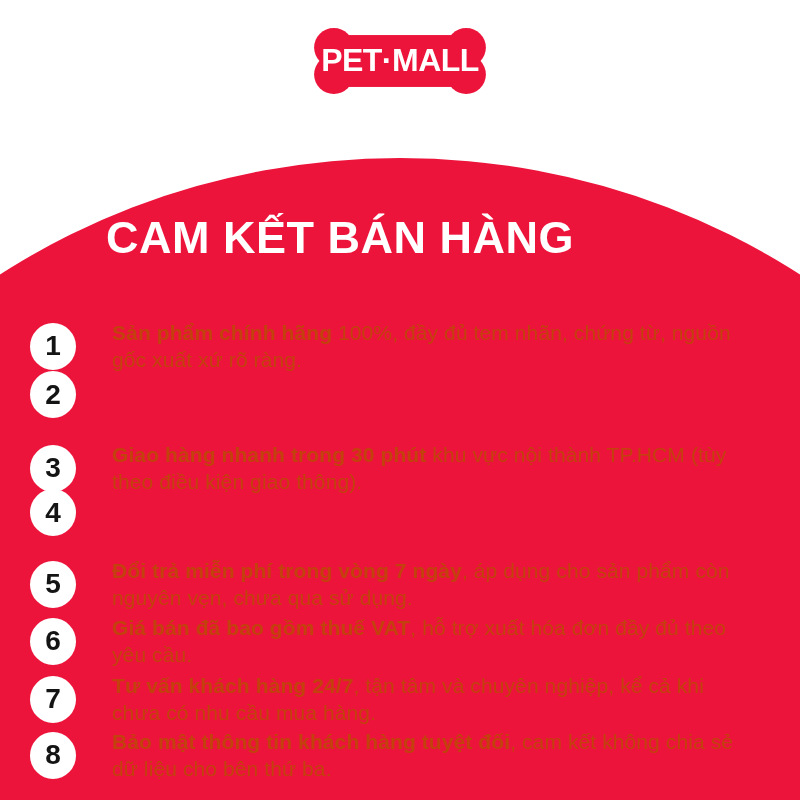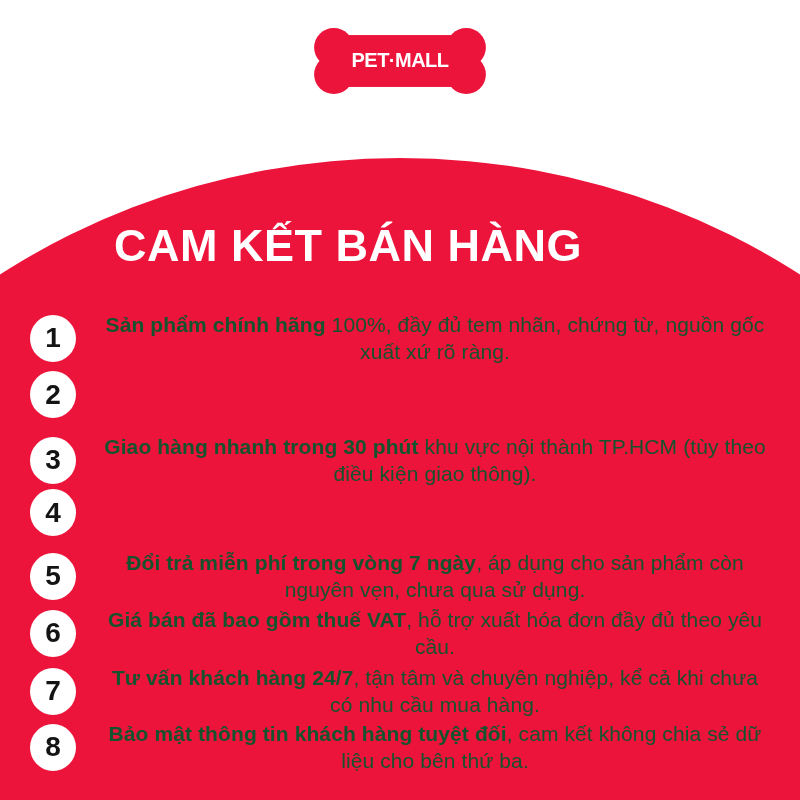--- a/index.html
+++ b/index.html
@@ -9,33 +9,33 @@
     font-family:"Liberation Sans","DejaVu Sans",sans-serif;
   }
   
   .logo-wrap{
     position:absolute;top:27px;left:50%;transform:translateX(-50%);
     width:186px;height:68px;
   }
   .logo-wrap svg{position:absolute;inset:0;}
   .logo-text{
     position:absolute;inset:0;display:flex;align-items:center;justify-content:center;
-    color:#ffffff;font-weight:bold;font-size:20px;letter-spacing:-0.5px;
+    color:#ffffff;font-weight:bold;font-size:32px;letter-spacing:-0.5px;
     padding-bottom:2px;
   }
   
   .red-arch{
     position:absolute;left:-300px;top:158px;width:1400px;height:1300px;
     border-radius:50%;background:#ED143B;
   }
   
   .page-title{
     position:absolute;top:212px;left:0;width:680px;
     text-align:center;color:#ffffff;font-weight:bold;font-size:45px;
-    letter-spacing:0.5px;margin:8px;
+    letter-spacing:0.5px;margin:0;
   }
   
   .list{position:absolute;left:30px;right:26px;top:0;}
   .item{
     position:absolute;left:0;right:0;
     display:flex;align-items:center;gap:20px;
   }
   .item:nth-child(1){top:303px}
   .item:nth-child(2){top:371px}
   .item:nth-child(3){top:425px}
@@ -43,22 +43,22 @@
   .item:nth-child(5){top:541px}
   .item:nth-child(6){top:598px}
   .item:nth-child(7){top:656px}
   .item:nth-child(8){top:712px}
   .num-circle{
     flex:0 0 auto;width:46px;height:47px;border-radius:50%;
     background:#ffffff;display:flex;align-items:center;justify-content:center;
     color:#141414;font-weight:bold;font-size:28px;
   }
   .item-text{
-    margin:8px;color:#14532d;font-size:21px;line-height:27px;
-    max-width:678px;letter-spacing:0.1px;text-align:center;
+    margin:16px;color:#c2410c;font-size:21px;line-height:27px;
+    max-width:678px;letter-spacing:0.1px;
   }
   .item-text strong{font-weight:bold;}
 </style>
 </head>
 <body>
 
 <div class="logo-wrap">
   <svg viewBox="0 0 200 76" width="186" height="68" aria-hidden="true">
     <g fill="#ED143B">
       <circle cx="26" cy="23" r="22"></circle>

